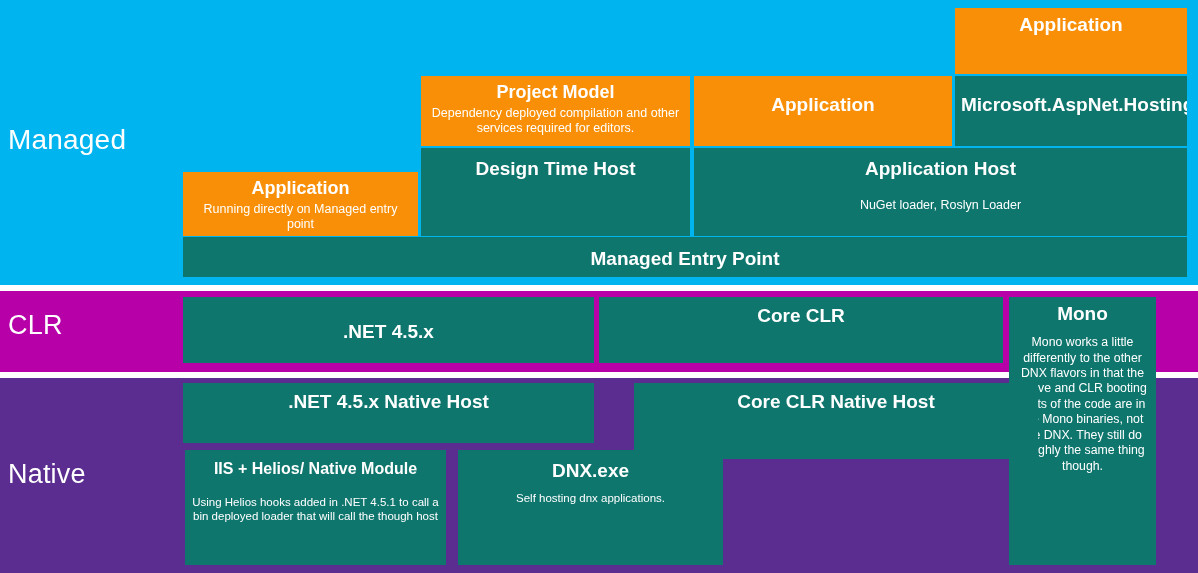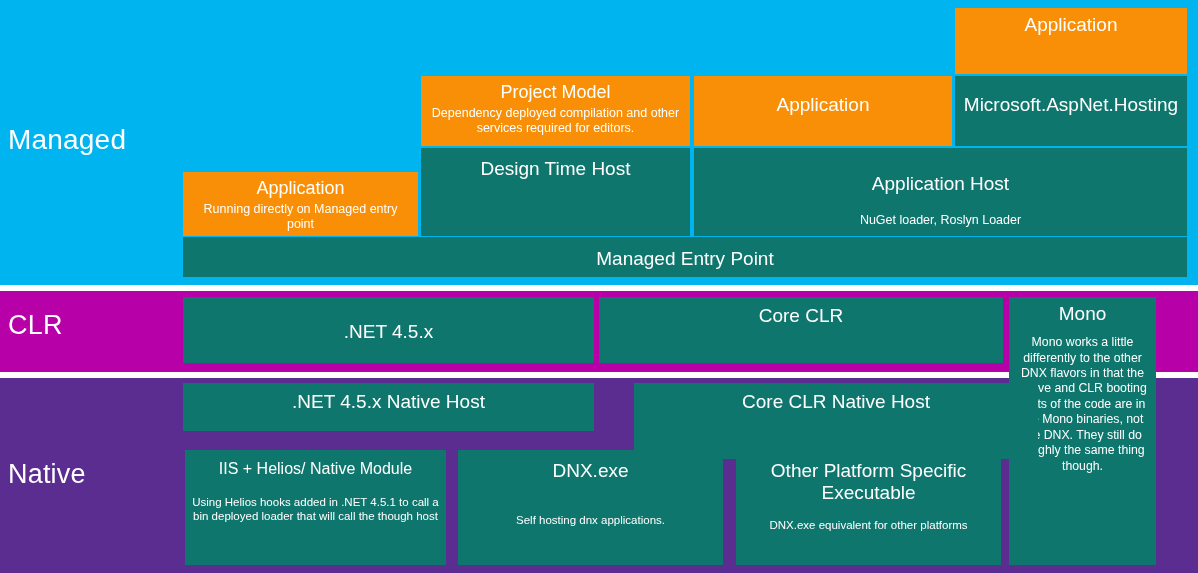--- a/index.html
+++ b/index.html
@@ -45,21 +45,21 @@
     box-sizing:border-box;
     color:#ffffff;
     text-align:center;
     overflow:hidden;
     padding:4px 6px;
   }
   .box .t{
     display:block;
     font-size:18px;
     line-height:1.16;
-    font-weight:400;
+    font-weight:700;
     margin-top:2px;
   }
   .box .s{
     display:block;
     font-size:12.5px;
     line-height:1.22;
     font-weight:400;
     margin-top:3px;
   }
   .box.blue{   background:#0f766e; }
@@ -108,57 +108,53 @@
   <div class="box orange" style="left:183px; top:172px; width:235px; height:64px;">
     <span class="t">Application</span>
     <span class="s">Running directly on Managed entry point</span>
   </div>
 
   <div class="box blue" style="left:421px; top:148px; width:269px; height:88px;">
     <span class="t t-lg" style="margin-top:6px;">Design Time Host</span>
   </div>
 
   <div class="box blue" style="left:694px; top:148px; width:493px; height:88px;">
-    <span class="t t-lg" style="margin-top:21px;">Application Host</span>
+    <span class="t t-lg" style="margin-top:6px;">Application Host</span>
     <span class="s" style="margin-top:18px;">NuGet loader, Roslyn Loader</span>
   </div>
 
   <div class="box blue" style="left:183px; top:237px; width:1004px; height:40px;">
     <span class="t t-lg" style="margin-top:7px;">Managed Entry Point</span>
   </div>
 
   <div class="box blue" style="left:183px; top:297px; width:411px; height:66px;">
     <span class="t t-lg" style="margin-top:20px;">.NET 4.5.x</span>
   </div>
 
   <div class="box blue" style="left:599px; top:297px; width:404px; height:66px;">
     <span class="t t-lg" style="margin-top:4px;">Core CLR</span>
   </div>
 
   <div class="box blue" style="left:1009px; top:297px; width:147px; height:268px;">
     <span class="t t-lg">Mono</span>
     <span class="s mono-body" style="font-size:12.3px; line-height:1.26;">Mono works a little differently to the other DNX flavors in that the native and CLR booting parts of the code are in the Mono binaries, not the DNX. They still do roughly the same thing though.</span>
   </div>
 
-  <div class="box blue" style="left:183px; top:383px; width:411px; height:48px;">
+  <div class="box blue" style="left:183px; top:383px; width:411px; height:60px;">
     <span class="t t-lg" style="margin-top:4px;">.NET 4.5.x  Native Host</span>
   </div>
 
   <div class="box blue" style="left:634px; top:383px; width:404px; height:76px;">
     <span class="t t-lg" style="margin-top:4px;">Core CLR Native Host</span>
   </div>
 
   <div class="box blue" style="left:185px; top:450px; width:261px; height:115px;">
     <span class="t t-sm" style="margin-top:6px;">IIS + Helios/ Native Module</span>
     <span class="s s-sm" style="margin-top:16px;">Using Helios hooks added in .NET 4.5.1 to call a bin deployed loader that will call the though host</span>
   </div>
 
   <div class="box blue" style="left:458px; top:450px; width:265px; height:115px;">
     <span class="t t-lg" style="margin-top:6px;">DNX.exe</span>
-    <span class="s s-sm" style="margin-top:31px;">Self hosting dnx applications.</span>
+    <span class="s s-sm" style="margin-top:9px;">Self hosting dnx applications.</span>
   </div>
 
-  <div class="box blue" style="left:736px; top:450px; width:265px; height:115px;">
-    <span class="t t-lg" style="margin-top:6px;">Other Platform Specific Executable</span>
-    <span class="s s-sm" style="margin-top:14px;">DNX.exe equivalent for other platforms</span>
-  </div>
 
 </div>
 
 </body></html>

